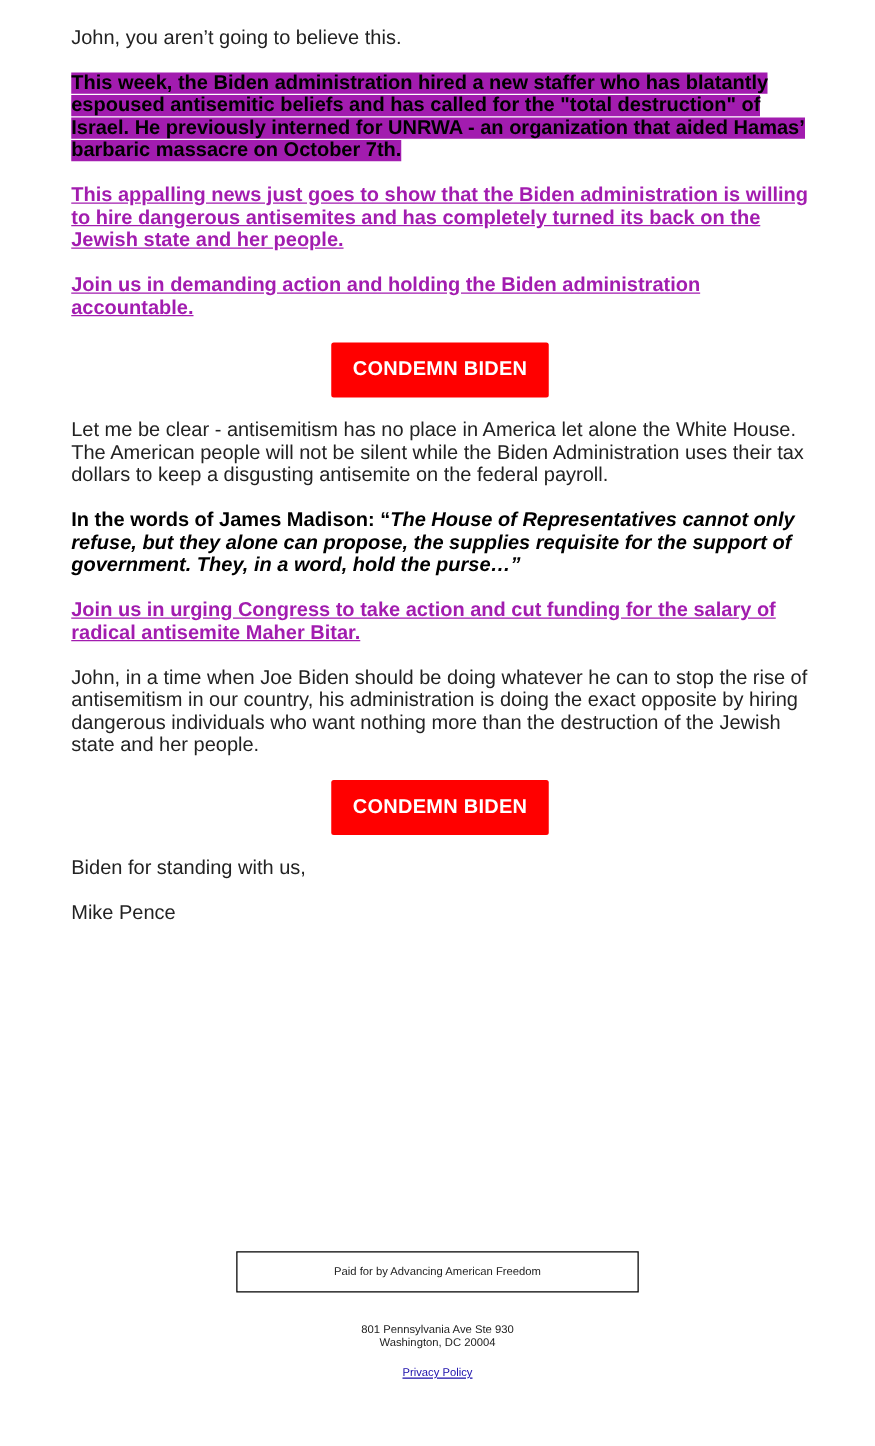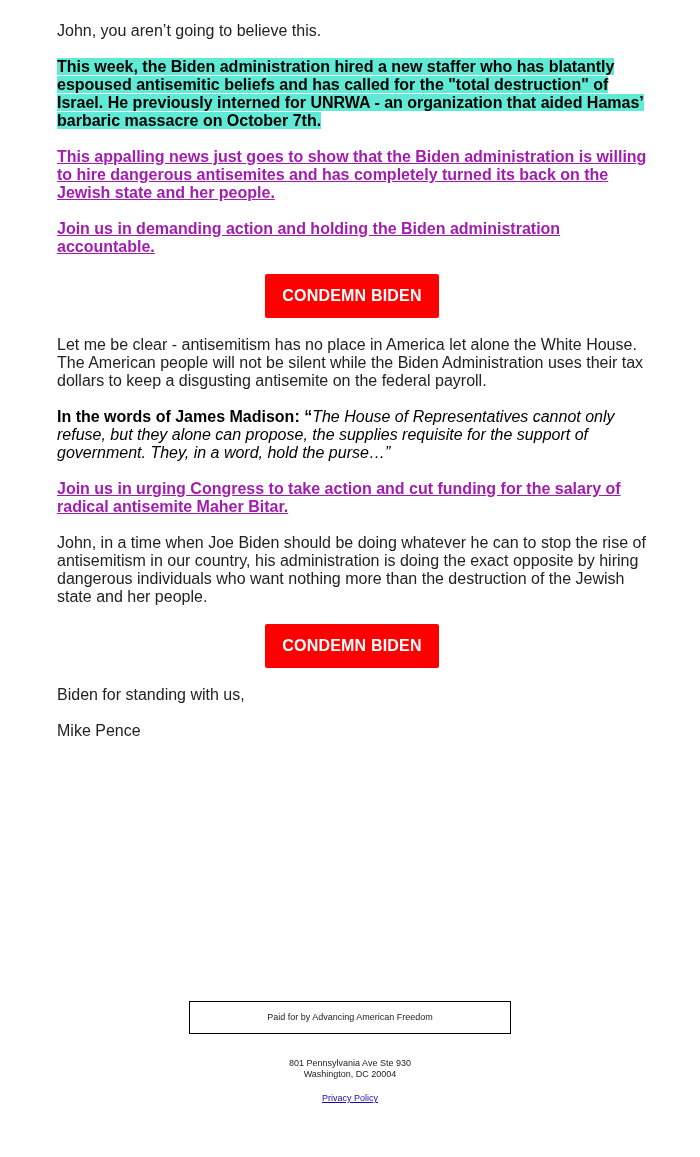--- a/index.html
+++ b/index.html
@@ -14,30 +14,30 @@
     .content {
       position: absolute;
       left: 57px;
       top: 22px;
       width: 590px;
       font-size: 16px;
       line-height: 18px;
     }
     p { margin: 0 0 18px 0; }
     .hl {
-      background: #5eead4;
+      background: #a21caf;
       color: #000000;
       font-weight: bold;
     }
     a.body-link {
       color: #a21caf;
       font-weight: bold;
     }
     .bold { font-weight: bold; color: #000; }
-    .quote { font-style: italic; font-weight: normal; color: #000; margin-top: 13px; }
+    .quote { font-style: italic; font-weight: bold; color: #000; margin-top: 13px; }
     .btn-wrap { text-align: center; margin: 0 0 18px 0; height: 44px; }
     .cta {
       display: inline-block;
       background: #ff0000;
       color: #ffffff;
       font-weight: bold;
       font-size: 16px;
       line-height: 44px;
       width: 174px;
       height: 44px;

